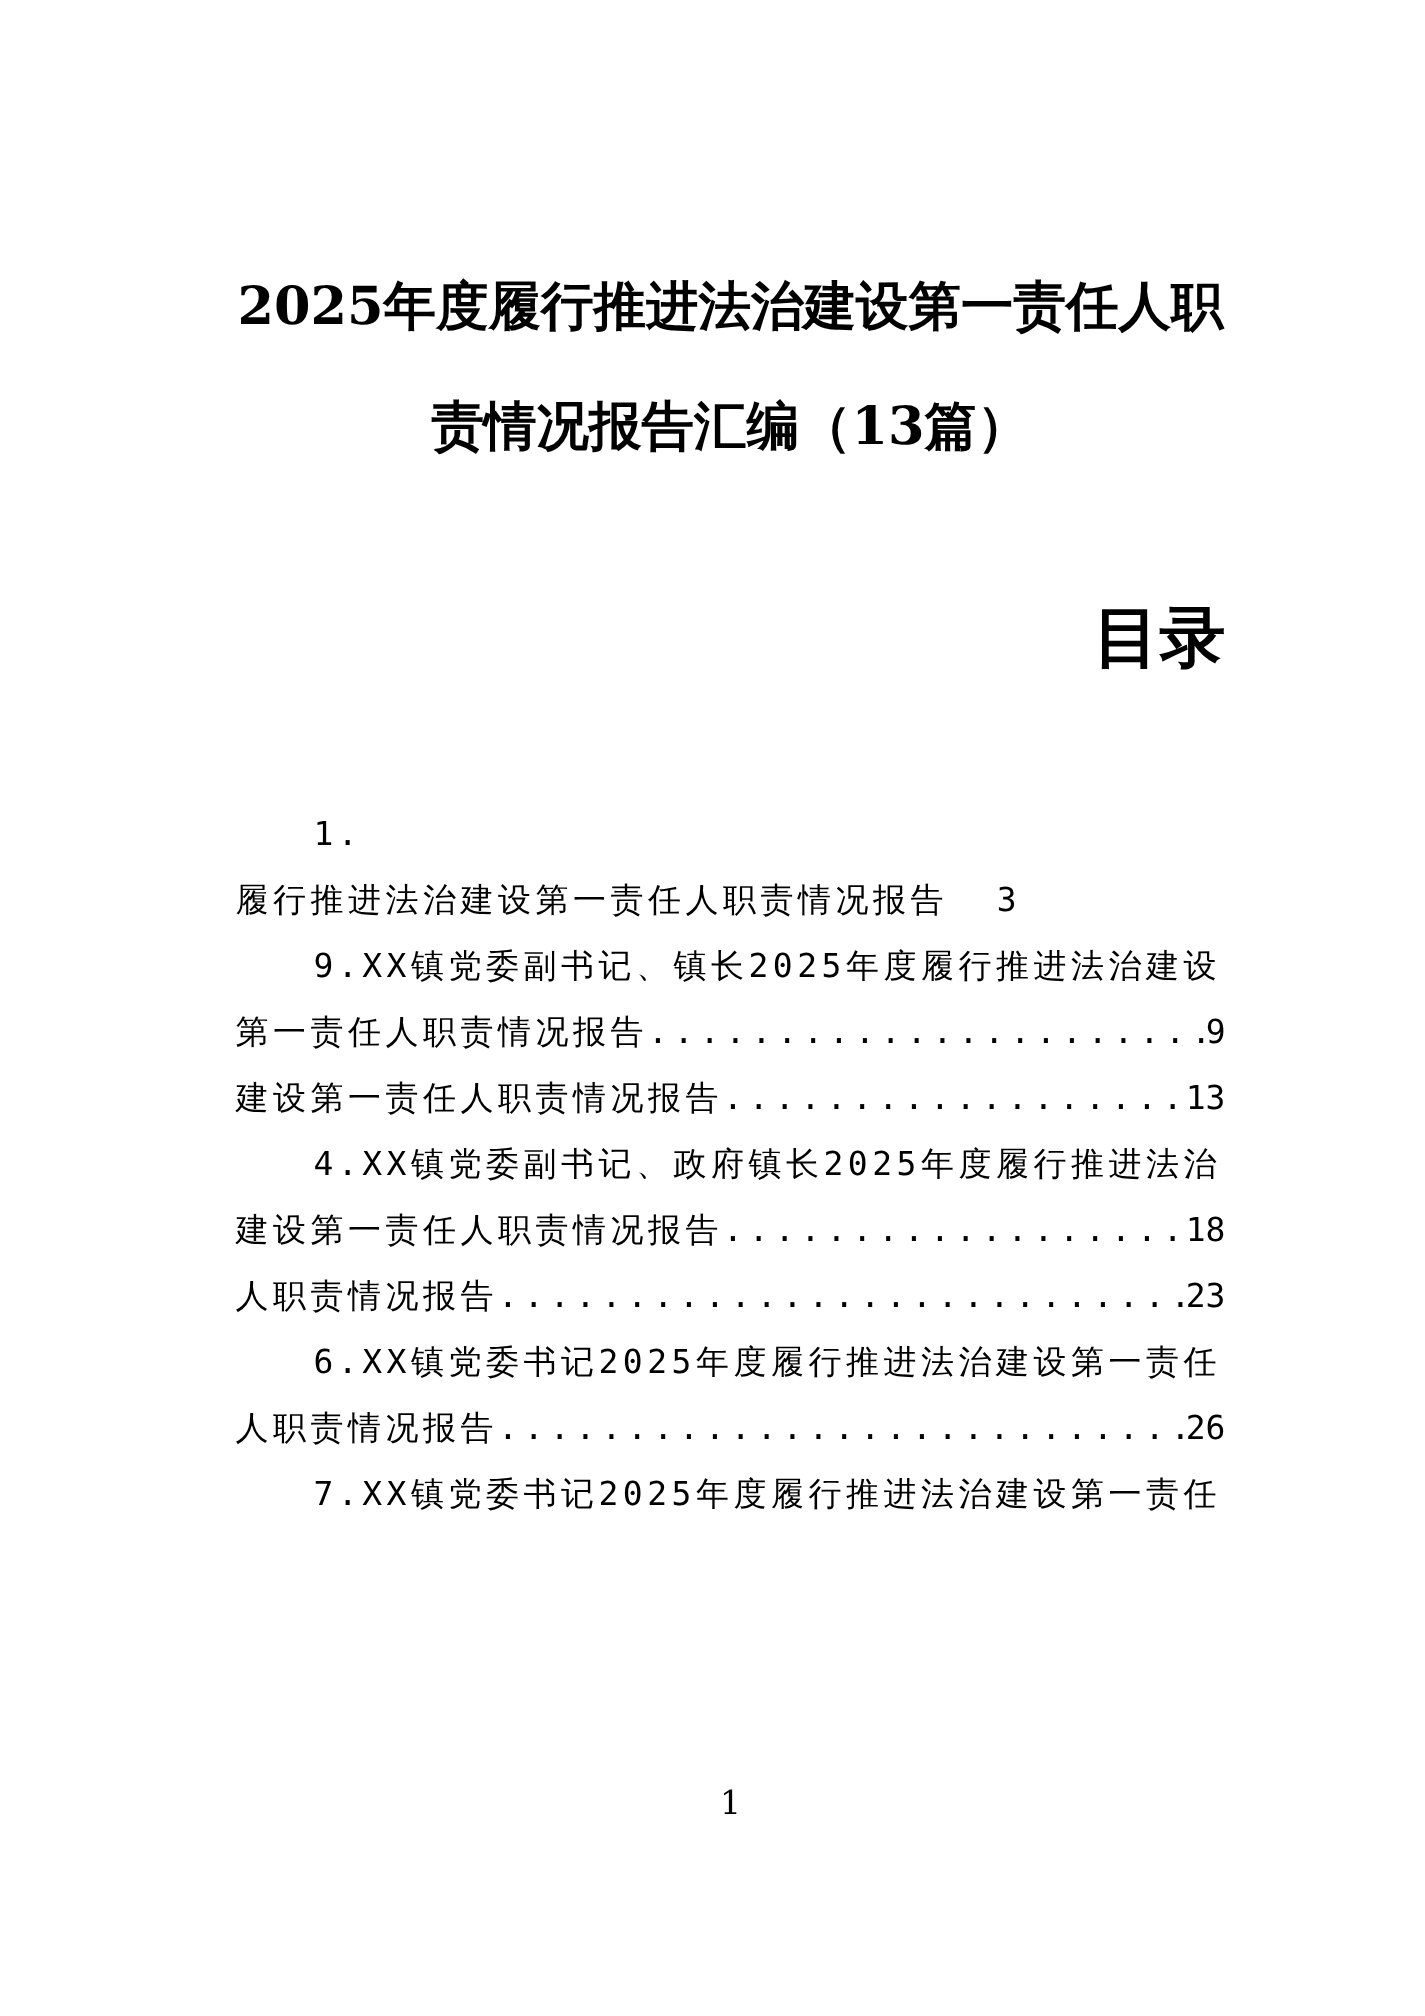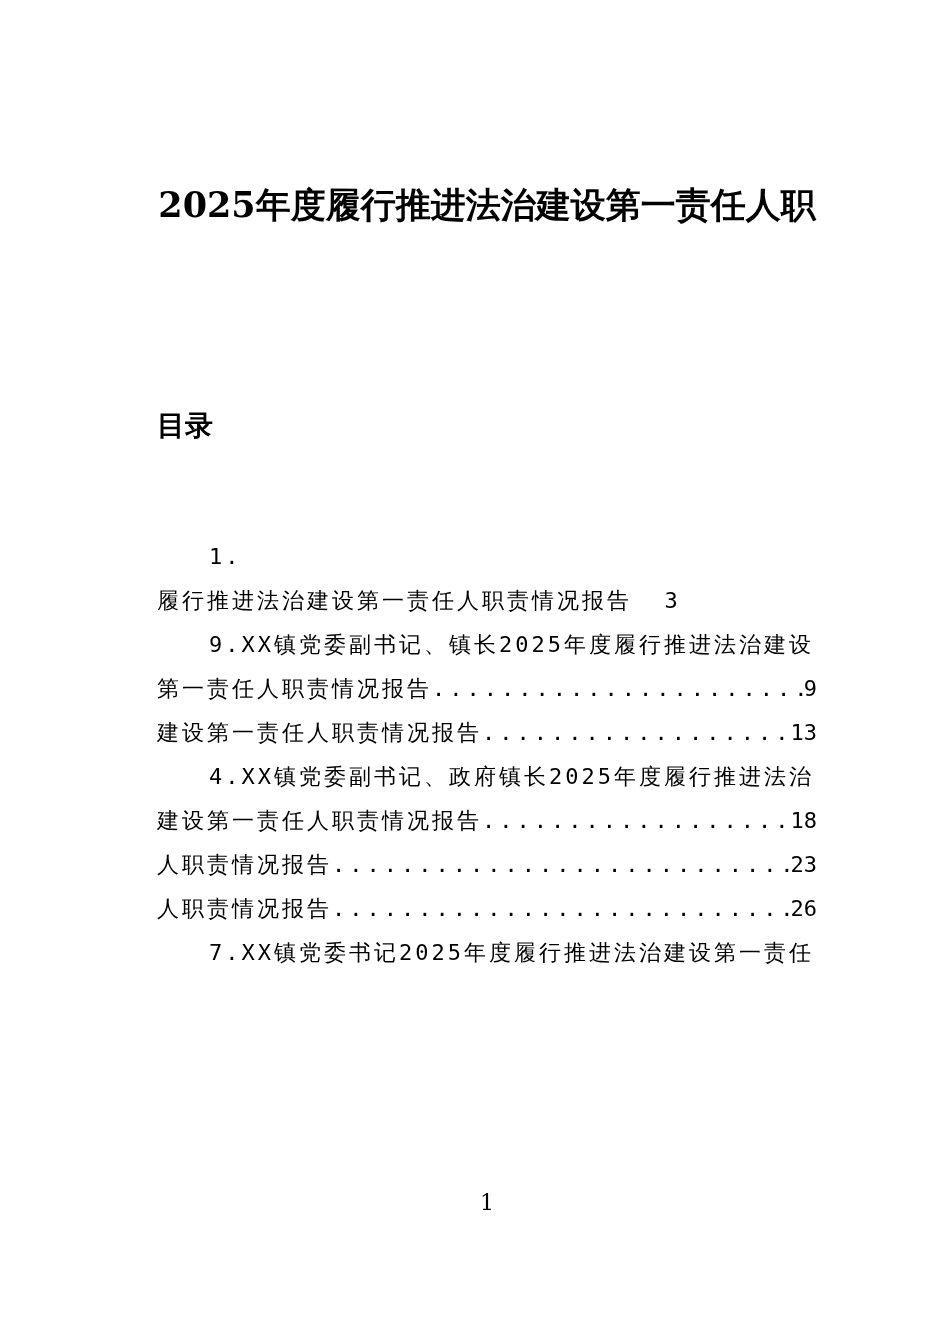--- a/index.html
+++ b/index.html
@@ -31,23 +31,23 @@
       font-weight: bold;
       font-size: 35px;
       line-height: 80px;
       letter-spacing: 0px;
     }
     .toc-heading {
       position: absolute;
       left: 145px;
       width: 660px;
       top: 398px;
-      text-align: left;
+      text-align: right;
       font-weight: bold;
-      font-size: 28px;
+      font-size: 44px;
       line-height: 56px;
     }
     .toc {
       position: absolute;
       left: 145px;
       width: 660px;
       top: 535px;
       font-family: "DejaVu Sans Mono", "Liberation Mono", monospace;
       font-size: 22px;
       line-height: 44px;
@@ -95,20 +95,21 @@
       line-height: 30px;
     }
   </style>
 </head>
 <body>
 
 <div class="page">
 
   <div class="doc-title">
     <div>2025年度履行推进法治建设第一责任人职</div>
+    <div>责情况报告汇编（13篇）</div>
   </div>
 
   <div class="toc-heading">目录</div>
 
   <div class="toc">
 
     <div class="toc-entry">
       <span class="line indent">1.</span>
       <span class="line"><span>履行推进法治建设第一责任人职责情况报告</span><span>&nbsp;&nbsp;</span><span>3</span></span>
     </div>
@@ -141,20 +142,21 @@
 
     <div class="toc-entry">
       <span class="line leader-line">
         <span class="txt">人职责情况报告</span>
         <span class="dots"></span>
         <span class="pg">23</span>
       </span>
     </div>
 
     <div class="toc-entry">
+      <span class="line indent">6.XX镇党委书记2025年度履行推进法治建设第一责任</span>
       <span class="line leader-line">
         <span class="txt">人职责情况报告</span>
         <span class="dots"></span>
         <span class="pg">26</span>
       </span>
     </div>
 
     <div class="toc-entry">
       <span class="line indent">7.XX镇党委书记2025年度履行推进法治建设第一责任</span>
     </div>

